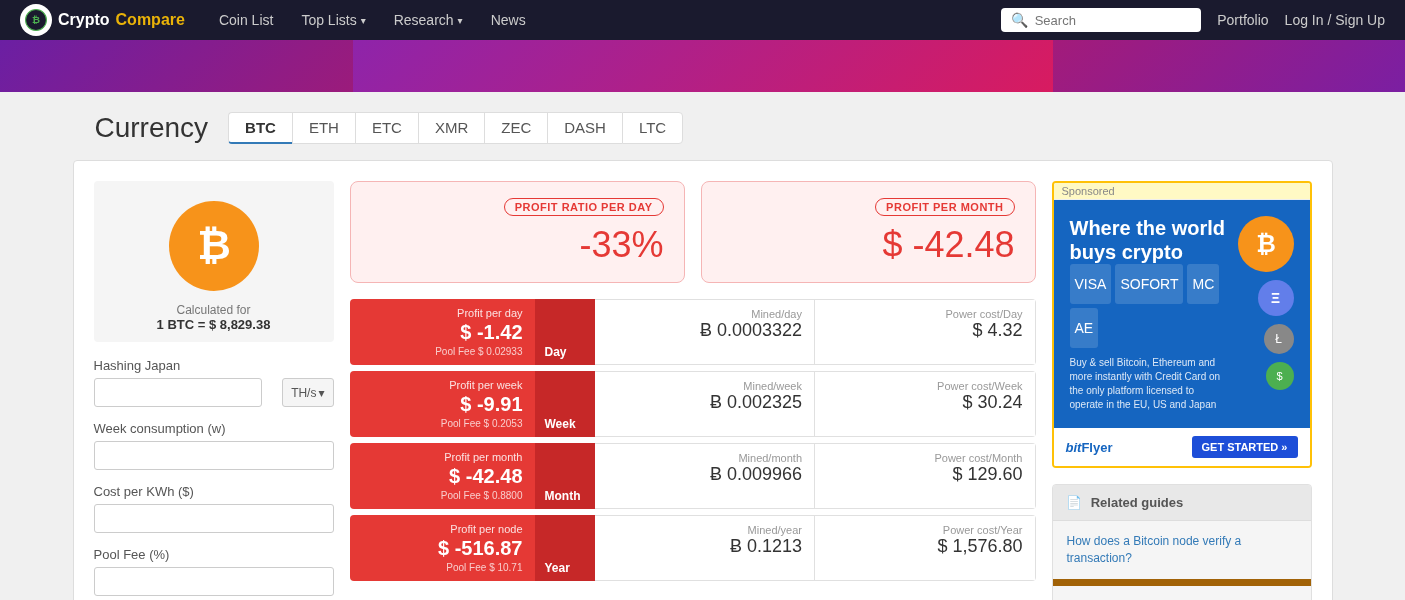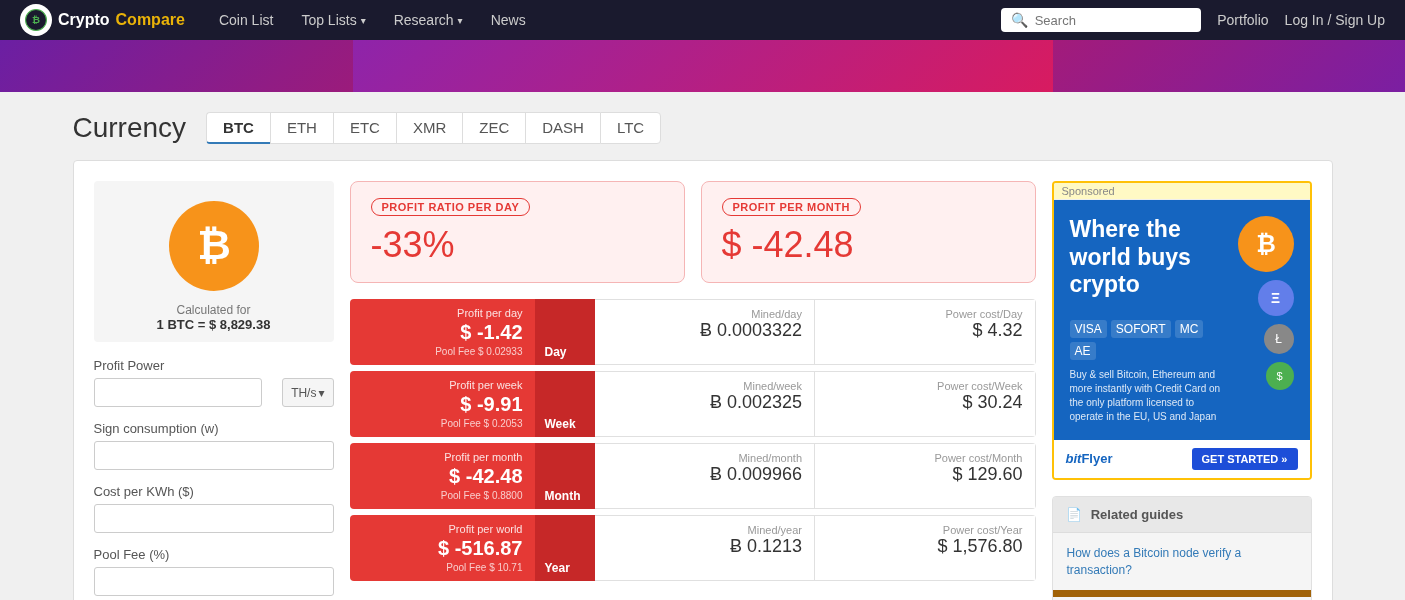--- a/index.html
+++ b/index.html
@@ -82,21 +82,21 @@
       margin: 0 auto;
       padding: 20px 20px;
     }
 
     
     .currency-header {
       display: flex; align-items: center; gap: 20px;
       margin-bottom: 16px;
     }
     .currency-title {
-      font-size: 28px; font-weight: 300; color: #333;
+      font-size: 28px; font-weight: 300; color: #333; margin-left: 22px;
     }
     .currency-tabs {
       display: flex;
     }
     .currency-tab {
       padding: 6px 16px;
       border: 1px solid #ddd;
       background: #fff;
       cursor: pointer;
       font-size: 15px;
@@ -176,21 +176,21 @@
 
     
     .profit-summary {
       display: flex; gap: 16px;
       margin-bottom: 16px;
     }
     .profit-card {
       flex: 1;
       border-radius: 8px;
       padding: 16px 20px;
-      text-align: left;
+      text-align: right;
     }
     .profit-card.day-card {
       background: #fff0f0;
       border: 1px solid #f5b5b5;
     }
     .profit-card.month-card {
       background: #fff0f0;
       border: 1px solid #f5b5b5;
     }
     .profit-card-label {
@@ -288,23 +288,23 @@
       border-bottom: 1px solid #eee;
     }
     .sponsored-content {
       background: #1565c0;
       padding: 16px;
       display: flex;
       gap: 10px;
       align-items: flex-start;
     }
     .sponsored-text { flex: 1; }
-    .sponsored-title { color: #fff; font-size: 23px; font-weight: 700; line-height: 1.2; margin-bottom: 21px; }
+    .sponsored-title { color: #fff; font-size: 20px; font-weight: 700; line-height: 1.2; margin-bottom: 0; }
     .sponsored-logos { display: flex; gap: 4px; flex-wrap: wrap; margin-bottom: 8px; }
-    .sponsor-logo { background: rgba(255,255,255,0.15); border-radius: 3px; padding: 2px 5px; color: #fff; font-size: 12px; }
+    .sponsor-logo { background: rgba(255,255,255,0.15); border-radius: 3px; padding: 12px 5px; color: #fff; font-size: 14px; }
     .sponsored-desc { color: rgba(255,255,255,0.85); font-size: 10px; line-height: 1.4; }
     .bitflyer-footer {
       background: #fff;
       padding: 8px 12px;
       display: flex; align-items: center; justify-content: space-between;
     }
     .bitflyer-name { font-size: 13px; font-weight: 700; color: #1565c0; }
     .get-started-btn {
       background: #1d4ed8;
       color: #fff;
@@ -439,32 +439,32 @@
         <div class="btc-circle">
           <svg viewBox="0 0 64 64" fill="white">
             <text x="32" y="46" text-anchor="middle" font-size="44" font-weight="bold" fill="white">₿</text>
           </svg>
         </div>
         <div class="calc-for">Calculated for</div>
         <div class="calc-value">1 BTC = $ 8,829.38</div>
       </div>
 
       <div class="input-group">
-        <div class="input-label">Profit Power</div>
+        <div class="input-label">Hashing Japan</div>
         <div class="input-row">
           <input type="text" class="input-field" style="">
           <div class="input-unit">
             <span>TH/s</span>
             <span>▾</span>
           </div>
         </div>
       </div>
 
       <div class="input-group">
-        <div class="input-label">Sign consumption (w)</div>
+        <div class="input-label">Week consumption (w)</div>
         <input type="text" class="input-field" style="">
       </div>
 
       <div class="input-group">
         <div class="input-label">Cost per KWh ($)</div>
         <input type="text" class="input-field" style="">
       </div>
 
       <div class="input-group">
         <div class="input-label">Pool Fee (%)</div>
@@ -529,21 +529,21 @@
       <div class="sub-label">Mined/month</div>
       <div class="sub-value">Ƀ 0.009966</div>
     </div>
     <div class="data-cell-power">
       <div class="sub-label">Power cost/Month</div>
       <div class="sub-value">$ 129.60</div>
     </div>
   </div>
           <div class="data-row">
     <div class="data-cell-red">
-      <div class="data-cell-label">Profit per world</div>
+      <div class="data-cell-label">Profit per node</div>
       <div class="data-cell-value">$ -516.87</div>
       <div class="data-cell-fee">Pool Fee $ 10.71</div>
     </div>
     <div class="data-cell-period">Year</div>
     <div class="data-cell-mined">
       <div class="sub-label">Mined/year</div>
       <div class="sub-value">Ƀ 0.1213</div>
     </div>
     <div class="data-cell-power">
       <div class="sub-label">Power cost/Year</div>

